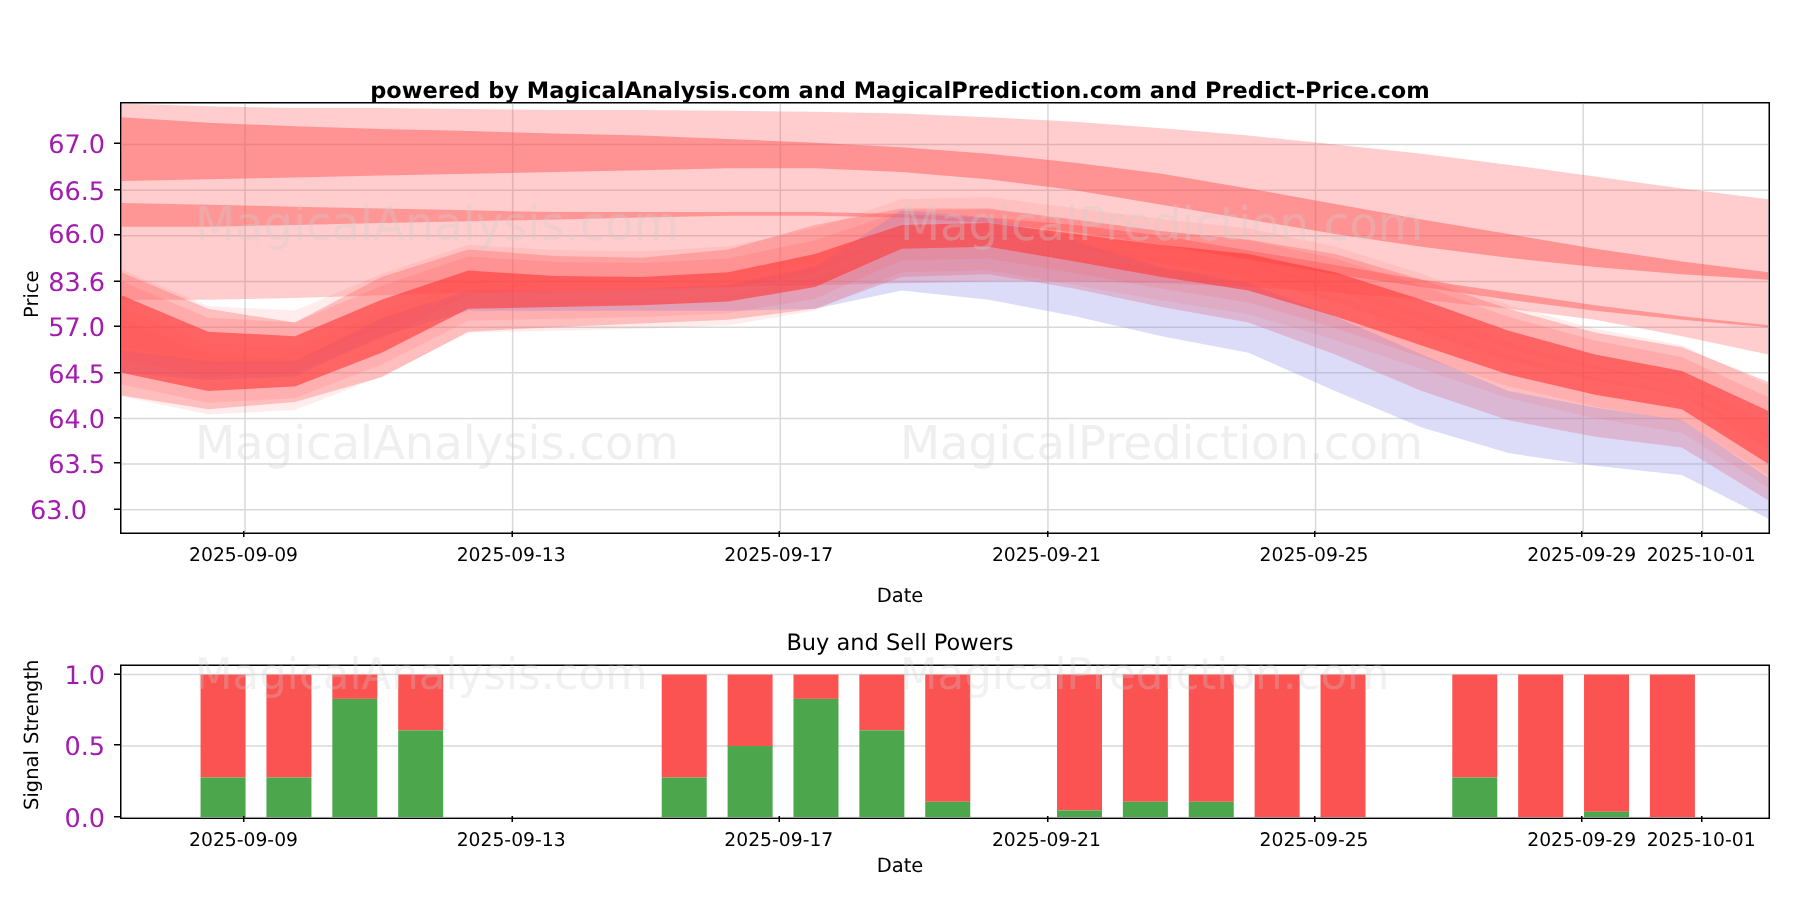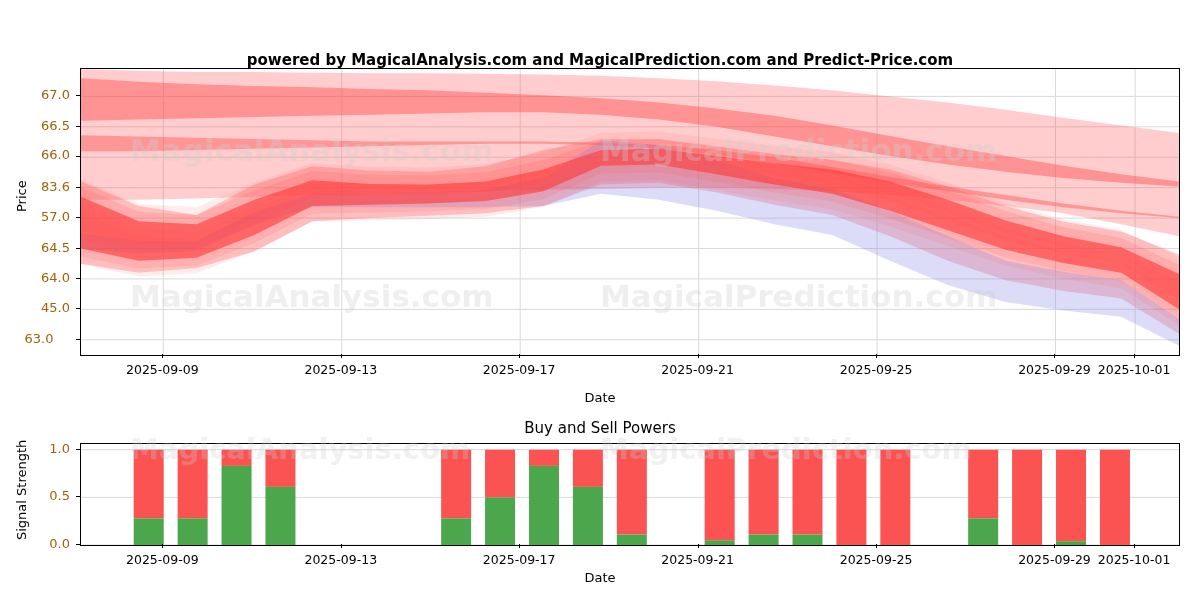--- a/index.html
+++ b/index.html
@@ -8,40 +8,40 @@
 
   .title-block{position:absolute;left:0;top:6px;width:1200px;text-align:center;}
   .title-main{font-size:15px;color:#000;line-height:20px;}
   .title-sub{font-size:15px;color:#000;line-height:20px;font-weight:bold;margin-top:44px;}
 
   
   #price-panel{position:absolute;left:80px;top:68px;width:1100px;height:288px;
                border:1.2px solid #000;box-sizing:border-box;background:#fff;overflow:hidden;}
   #price-svg{position:absolute;left:0;top:0;}
   .gridline{stroke:#d9d9d9;stroke-width:1;}
-  .ytick-label{position:absolute;font-size:13px;color:#a16207;text-align:right;width:62px;
+  .ytick-label{position:absolute;font-size:17px;color:#a21caf;text-align:right;width:62px;
                transform:translateY(-8px);}
   .ytick-mark{position:absolute;width:4px;height:1px;background:#000;}
   .xtick-mark{position:absolute;width:1px;height:4px;background:#000;}
   .xtick-label{position:absolute;font-size:12.5px;color:#000;text-align:center;
                transform:translateX(-50%);white-space:nowrap;}
   .axis-title{position:absolute;font-size:13px;color:#000;}
   #price-ylabel{left:14px;top:212px;transform:rotate(-90deg);transform-origin:left top;}
 
   
   #power-panel{position:absolute;left:80px;top:443px;width:1100px;height:103px;
                border:1.2px solid #000;box-sizing:border-box;background:#fff;overflow:hidden;}
   #power-svg{position:absolute;left:0;top:0;}
   #power-ylabel{left:14px;top:540px;transform:rotate(-90deg);transform-origin:left top;}
   .panel-title{position:absolute;width:1200px;left:0;top:419px;text-align:center;
                font-size:15px;color:#000;}
 
   
   .wm{position:absolute;color:#cfcfcf;opacity:.33;font-size:31px;white-space:nowrap;
-      pointer-events:none;user-select:none;font-family:"DejaVu Sans",sans-serif;font-weight:bold;}
+      pointer-events:none;user-select:none;font-family:"DejaVu Sans",sans-serif;}
   .wm2{font-size:29px;opacity:.28;}
 </style>
 </head>
 <body>
 
 <div id="root">
 
   <div class="title-block">
     <div class="title-sub">powered by MagicalAnalysis.com and MagicalPrediction.com and Predict-Price.com</div>
   </div>
@@ -76,21 +76,21 @@
           <path d="M 0,118.4922340425538 L 57.78947368421052,142.83265957446815 L 115.57894736842104,145.87521276595734 L 173.36842105263156,121.534787234043 L 231.15789473684208,102.06244680851063 L 288.9473684210526,105.713510638298 L 346.7368421052631,106.32202127659616 L 404.52631578947364,103.27946808510697 L 462.31578947368416,91.10925531914938 L 520.1052631578947,71.63691489361705 L 577.8947368421052,70.4198936170215 L 635.6842105263158,77.72202127659628 L 693.4736842105262,85.02414893617015 L 751.2631578947369,91.10925531914938 L 809.0526315789473,103.27946808510697 L 866.8421052631579,121.534787234043 L 924.6315789473683,142.22414893617085 L 982.421052631579,158.04542553191496 L 1040.2105263157894,168.99861702127708 L 1098,195.7730851063833 L 1098,231.06670212765977 L 1040.2105263157894,194.55606382978777 L 982.421052631579,184.8198936170212 L 924.6315789473683,171.43265957446806 L 866.8421052631579,151.96031914893658 L 809.0526315789473,132.48797872340424 L 751.2631578947369,115.44968085106376 L 693.4736842105262,106.32202127659616 L 635.6842105263158,95.97734042553225 L 577.8947368421052,86.24117021276649 L 520.1052631578947,87.45819148936204 L 462.31578947368416,113.01563829787273 L 404.52631578947364,122.75180851063848 L 346.7368421052631,125.18585106383034 L 288.9473684210526,126.40287234042586 L 231.15789473684208,127.61989361702135 L 173.36842105263156,156.82840425531944 L 115.57894736842104,179.343297872341 L 57.78947368421052,182.3858510638302 L 0,170.21563829787254 Z" fill="#FF4B4B" fill-opacity="0.16" stroke="none"></path>
           <path d="M 0,135.65223404255354 L 57.78947368421052,159.99265957446795 L 115.57894736842104,163.0352127659571 L 173.36842105263156,138.69478723404274 L 231.15789473684208,119.2224468085104 L 288.9473684210526,122.87351063829777 L 346.7368421052631,123.48202127659596 L 404.52631578947364,120.43946808510677 L 462.31578947368416,108.26925531914915 L 520.1052631578947,88.79691489361679 L 577.8947368421052,87.5798936170213 L 635.6842105263158,94.88202127659605 L 693.4736842105262,102.18414893616992 L 751.2631578947369,108.26925531914915 L 809.0526315789473,120.43946808510677 L 866.8421052631579,138.69478723404274 L 924.6315789473683,159.38414893617062 L 982.421052631579,175.20542553191473 L 1040.2105263157894,186.15861702127683 L 1098,212.93308510638306 L 1098,248.22670212765954 L 1040.2105263157894,211.71606382978757 L 982.421052631579,201.97989361702096 L 924.6315789473683,188.59265957446786 L 866.8421052631579,169.12031914893635 L 809.0526315789473,149.647978723404 L 751.2631578947369,132.6096808510635 L 693.4736842105262,123.48202127659596 L 635.6842105263158,113.13734042553205 L 577.8947368421052,103.40117021276629 L 520.1052631578947,104.61819148936178 L 462.31578947368416,130.17563829787252 L 404.52631578947364,139.91180851063825 L 346.7368421052631,142.3458510638301 L 288.9473684210526,143.56287234042563 L 231.15789473684208,144.77989361702114 L 173.36842105263156,173.9884042553192 L 115.57894736842104,196.50329787234077 L 57.78947368421052,199.54585106382996 L 0,187.37563829787234 Z" fill="#FF4B4B" fill-opacity="0.13" stroke="none"></path>
           <path d="M 0,110.62723404255388 L 57.78947368421052,134.96765957446823 L 115.57894736842104,138.01021276595742 L 173.36842105263156,113.66978723404307 L 231.15789473684208,94.1974468085107 L 288.9473684210526,97.84851063829808 L 346.7368421052631,98.45702127659624 L 404.52631578947364,95.41446808510705 L 462.31578947368416,83.24425531914943 L 520.1052631578947,63.771914893617094 L 577.8947368421052,62.55489361702158 L 635.6842105263158,69.85702127659636 L 693.4736842105262,77.15914893617023 L 751.2631578947369,83.24425531914943 L 809.0526315789473,95.41446808510705 L 866.8421052631579,113.66978723404307 L 924.6315789473683,134.3591489361709 L 982.421052631579,150.18042553191503 L 1040.2105263157894,161.13361702127713 L 1098,187.90808510638334 L 1098,223.2017021276594 L 1040.2105263157894,186.69106382978788 L 982.421052631579,176.95489361702124 L 924.6315789473683,163.5676595744681 L 866.8421052631579,144.09531914893665 L 809.0526315789473,124.62297872340432 L 751.2631578947369,107.58468085106381 L 693.4736842105262,98.45702127659624 L 635.6842105263158,88.11234042553232 L 577.8947368421052,78.37617021276657 L 520.1052631578947,79.59319148936206 L 462.31578947368416,105.1506382978728 L 404.52631578947364,114.88680851063856 L 346.7368421052631,117.32085106383042 L 288.9473684210526,118.5378723404259 L 231.15789473684208,119.75489361702142 L 173.36842105263156,148.96340425531952 L 115.57894736842104,171.47829787234105 L 57.78947368421052,174.52085106383024 L 0,162.35063829787265 Z" fill="#FF4B4B" fill-opacity="0.1" stroke="none"></path>
           <path d="M 0,143.5172340425535 L 57.78947368421052,167.85765957446785 L 115.57894736842104,170.90021276595706 L 173.36842105263156,146.5597872340427 L 231.15789473684208,127.08744680851032 L 288.9473684210526,130.73851063829773 L 346.7368421052631,131.34702127659588 L 404.52631578947364,128.3044680851067 L 462.31578947368416,116.13425531914908 L 520.1052631578947,96.66191489361671 L 577.8947368421052,95.44489361702122 L 635.6842105263158,102.74702127659597 L 693.4736842105262,110.04914893616984 L 751.2631578947369,116.13425531914908 L 809.0526315789473,128.3044680851067 L 866.8421052631579,146.5597872340427 L 924.6315789473683,167.24914893617054 L 982.421052631579,183.07042553191465 L 1040.2105263157894,194.02361702127678 L 1098,220.79808510638298 L 1098,256.09170212765946 L 1040.2105263157894,219.5810638297875 L 982.421052631579,209.8448936170209 L 924.6315789473683,196.45765957446775 L 866.8421052631579,176.9853191489363 L 809.0526315789473,157.51297872340393 L 751.2631578947369,140.47468085106343 L 693.4736842105262,131.34702127659588 L 635.6842105263158,121.00234042553197 L 577.8947368421052,111.26617021276621 L 520.1052631578947,112.4831914893617 L 462.31578947368416,138.04063829787245 L 404.52631578947364,147.77680851063818 L 346.7368421052631,150.21085106383006 L 288.9473684210526,151.42787234042555 L 231.15789473684208,152.64489361702107 L 173.36842105263156,181.85340425531916 L 115.57894736842104,204.3682978723407 L 57.78947368421052,207.41085106382988 L 0,195.24063829787227 Z" fill="#FF4B4B" fill-opacity="0.1" stroke="none"></path>
         </g>
     </svg>
   </div>
   <div id="price-ticks">
       <div class="ytick-label" style="left: 8px; top: 338.787px; text-align: center;">63.0</div>
       <div class="ytick-mark" style="left: 76px; top: 338.787px;"></div>
-      <div class="ytick-label" style="left: 8px; top: 308.362px;">45.0</div>
+      <div class="ytick-label" style="left: 8px; top: 308.362px;">63.5</div>
       <div class="ytick-mark" style="left: 76px; top: 308.362px;"></div>
       <div class="ytick-label" style="left: 8px; top: 277.936px;">64.0</div>
       <div class="ytick-mark" style="left: 76px; top: 277.936px;"></div>
       <div class="ytick-label" style="left: 8px; top: 247.511px;">64.5</div>
       <div class="ytick-mark" style="left: 76px; top: 247.511px;"></div>
       <div class="ytick-label" style="left: 8px; top: 217.085px;">57.0</div>
       <div class="ytick-mark" style="left: 76px; top: 217.085px;"></div>
       <div class="ytick-label" style="left: 8px; top: 186.66px;">83.6</div>
       <div class="ytick-mark" style="left: 76px; top: 186.66px;"></div>
       <div class="ytick-label" style="left: 8px; top: 155px;">66.0</div>

